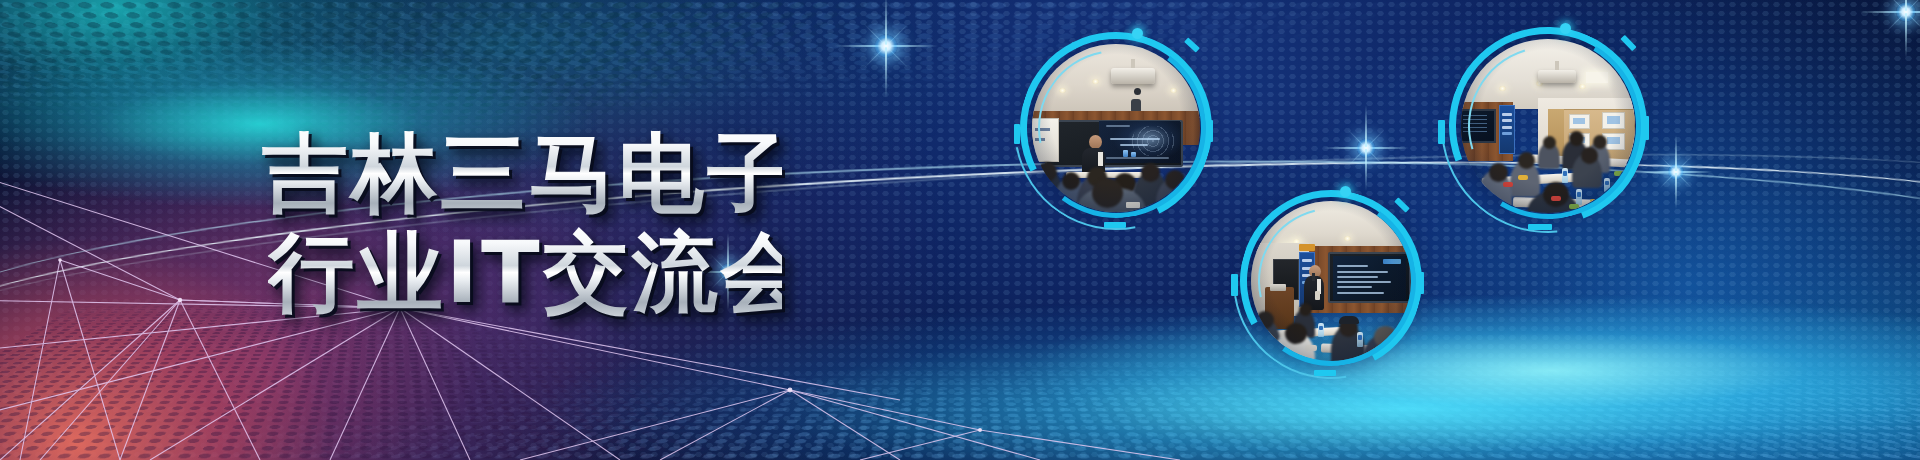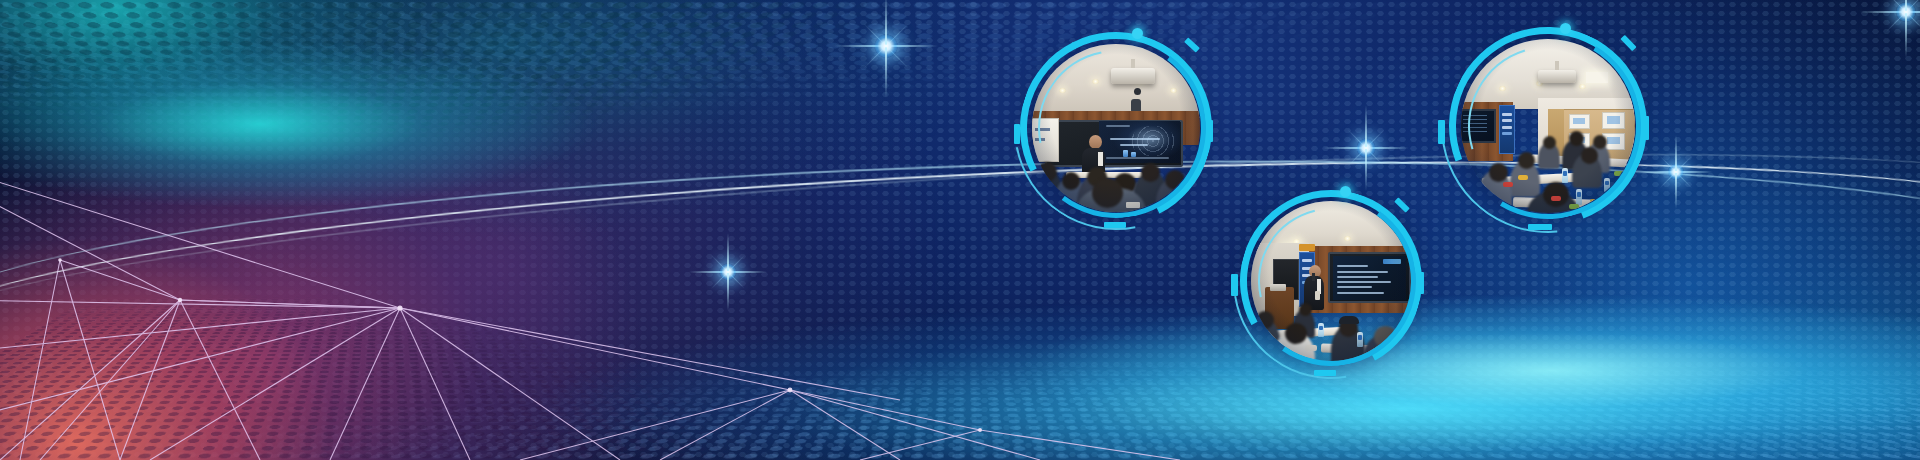--- a/index.html
+++ b/index.html
@@ -467,20 +467,24 @@
     <span class="diag d1"></span>
       <span class="diag d2"></span>
       <span class="core"></span>
   </div>
   <div class="star" style="left:1676px; top:172px; width:74px; height:74px;">
     <span class="diag d1"></span>
       <span class="diag d2"></span>
       <span class="core"></span>
   </div>
 
+  <div class="title-block">
+    <div class="title-line title-line-1">吉林三马电子</div>
+    <div class="title-line title-line-2">行业IT交流会</div>
+  </div>
 
   <div class="photo-node" style="left:1016px; top:28px; width:200px; height:200px;">
 
     <div class="photo-disc" style="left:16px; top:16px; width:168px; height:168px;">
       <div class="scene">
 
         <div class="ceiling" style="height:44%;
              background:linear-gradient(180deg,#ece7de 0%,#ddd6cb 55%,#c9c1b5 100%);"></div>
         <div class="ceiling-dot" style="left:16%; top:26%;"></div>
         <div class="ceiling-dot" style="left:36%; top:21%;"></div>

